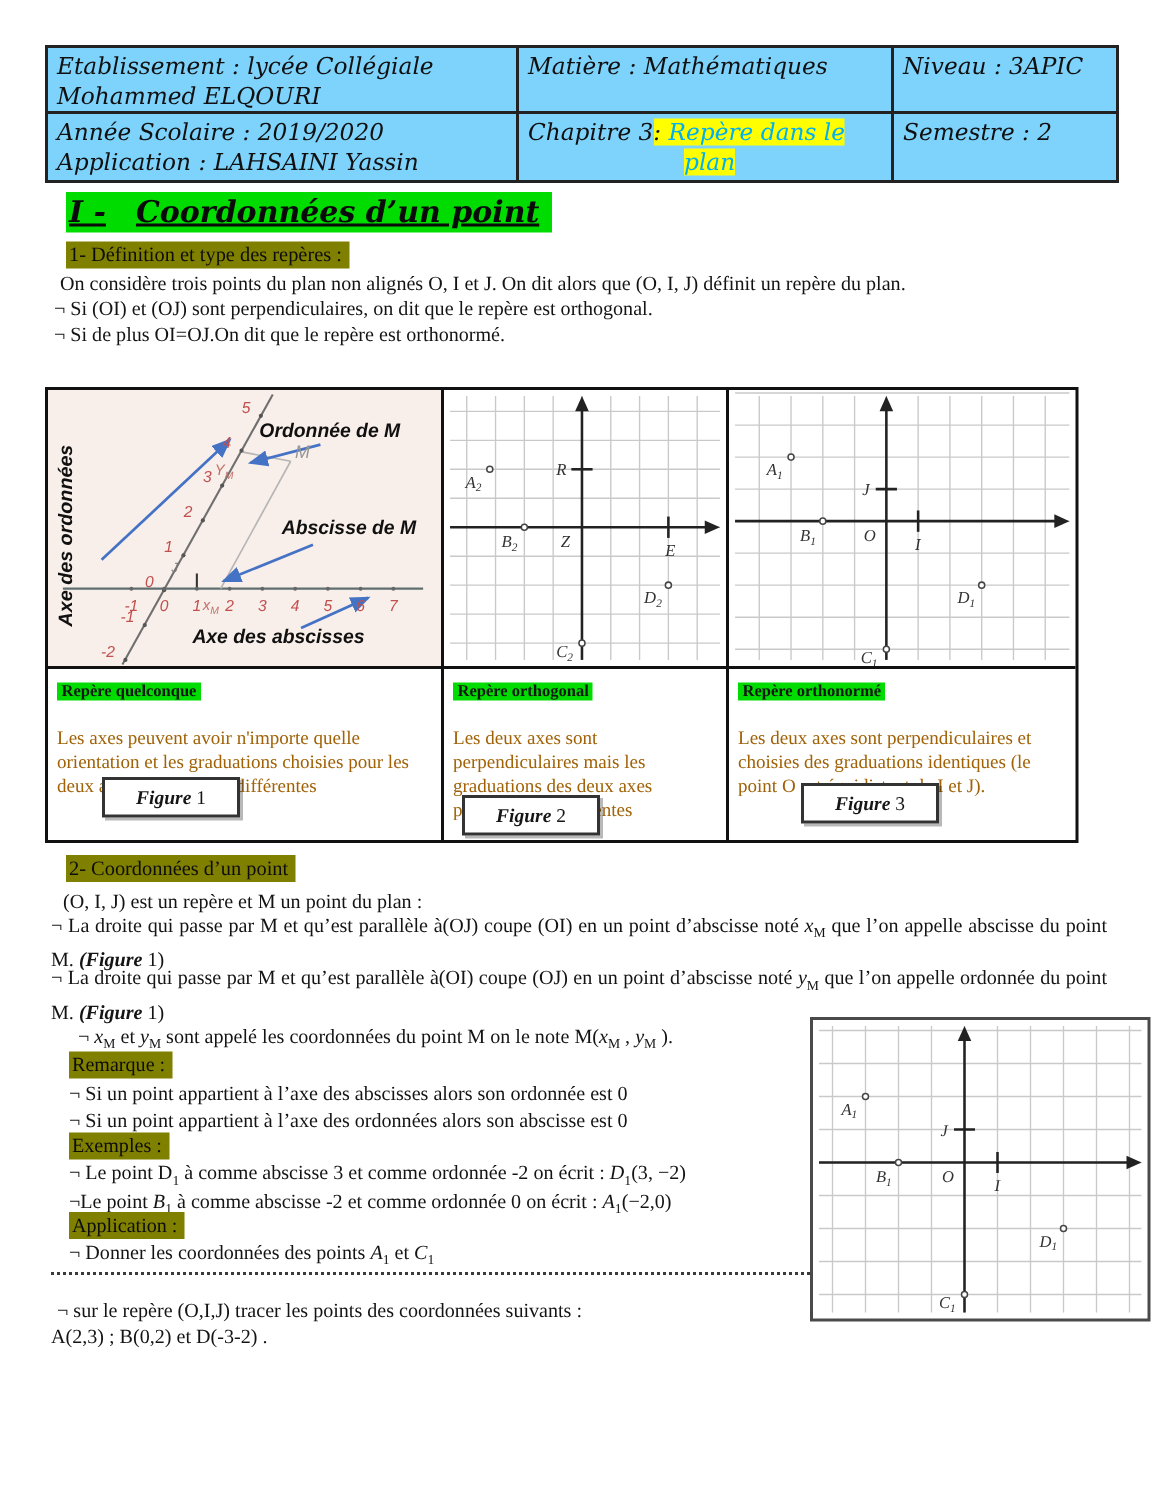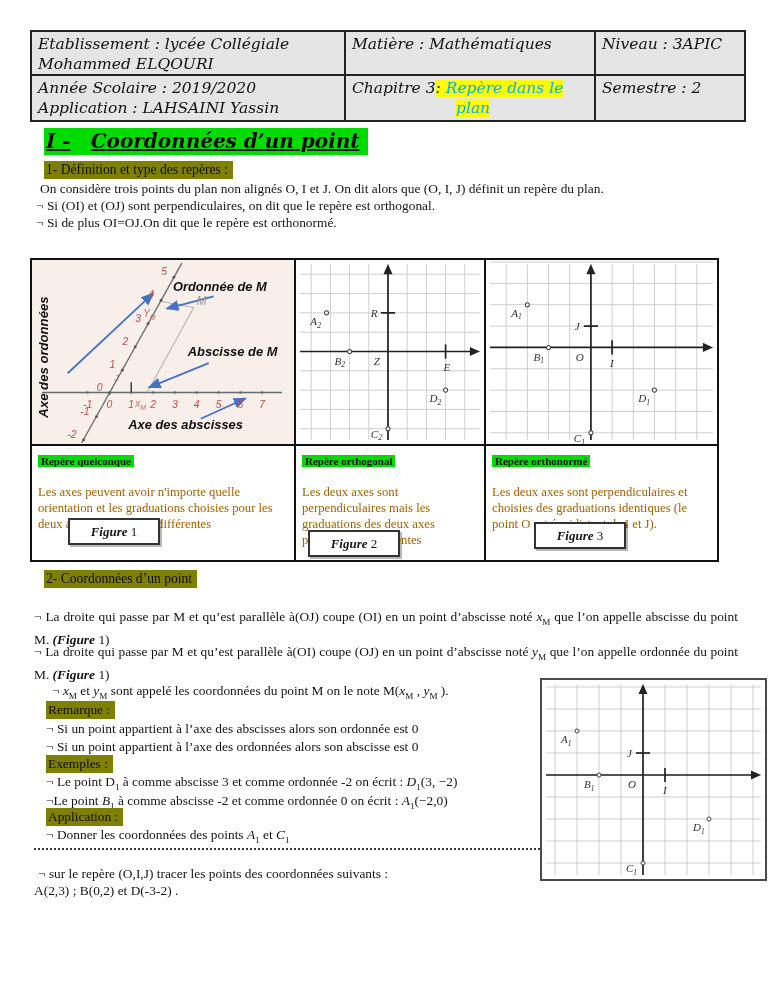--- a/index.html
+++ b/index.html
@@ -1,21 +1,21 @@
 <!DOCTYPE html>
 <html style="--hl-yellow: #ffff00; --hl-cyan: #00b0f0; --hl-green: #00db00; --hl-olive: #7f7f00; --arrow-blue: #4472c4;"><head>
 <meta charset="utf-8">
 <style>
   *{box-sizing:border-box;margin:0;padding:0}
   html,body{background:#e9e9e9}
   .page{position:relative;width:768px;height:994px;background:#fff;margin:0 auto;overflow:hidden;
         font-family:"Liberation Serif",serif;color:#151515}
   
   .hdr{position:absolute;left:30px;top:30px;display:grid;grid-template-columns:314px 250px 148px;
-       grid-template-rows:44px 44px;border:2px solid #222;background:#e5e5e5}
+       grid-template-rows:44px 44px;border:2px solid #222;background:#7dd3fc}
   .hcell{font:italic 15.5px/1.3 "DejaVu Serif",serif;color:#101010;padding:2px 6px;overflow:hidden;white-space:nowrap}
   .hcell.br{border-right:2px solid #222}
   .hcell.bb{border-bottom:2px solid #222}
   .chap-hl{background:var(--hl-yellow)}
   .chap-cyan{color:var(--hl-cyan)}
   .chap-line2{text-indent:104px}
   
   .sec1-title{position:absolute;left:44px;top:128px;background:var(--hl-green);
       font:italic 600 20px/1.2 "DejaVu Serif",serif;color:#0a0a0a;padding:1px 8px 2px 2px;text-decoration:underline}
   .sec1-title .num{margin-right:20px}
@@ -241,20 +241,21 @@
       <div class="fig-box" style="left:12px;top:84px"><span class="fig-word">Figure</span><span> 2</span></div>
     </div>
     <div class="fcell bt cap">
       <span class="cap-title">Repère orthonormé</span>
       <div class="cap-text" style="width:218px">Les deux axes sont perpendiculaires et choisies des graduations identiques (le point O est équidistant de I et J).</div>
       <div class="fig-box" style="left:48px;top:76px"><span class="fig-word">Figure</span><span> 3</span></div>
     </div>
   </div>
 
   <div class="subhead" style="left:44px;top:571px"><span class="olive">2-   Coordonnées d’un point</span></div>
+  <div class="bl" style="left:42px;top:592px">(O, I, J) est un repère et M un point du plan :</div>
   <div class="bl wrap" style="left:34px;top:608px;width:704px"><span>¬ La droite qui passe par M et qu’est parallèle à(OJ) coupe (OI) en un point d’abscisse noté </span><span class="rt-i">x</span><sub>M</sub><span> que l’on appelle abscisse du point M. </span><span class="rt-figref">(Figure</span><span> 1)</span></div>
   <div class="bl wrap" style="left:34px;top:643px;width:704px"><span>¬ La droite qui passe par M et qu’est parallèle à(OI) coupe (OJ) en un point d’abscisse noté </span><span class="rt-i">y</span><sub>M</sub><span> que l’on appelle ordonnée du point M. </span><span class="rt-figref">(Figure</span><span> 1)</span></div>
   <div class="bl" style="left:52px;top:682px"><span>¬ </span><span class="rt-i">x</span><sub>M</sub><span> et  </span><span class="rt-i">y</span><sub>M</sub><span> sont appelé les coordonnées du point M on le note M(</span><span class="rt-i">x</span><sub>M</sub><span> , </span><span class="rt-i">y</span><sub>M</sub><span> ).</span></div>
 
   <div class="bl" style="left:46px;top:701px"><span class="olive">Remarque :</span></div>
   <div class="bl" style="left:46px;top:720px">¬ Si un point appartient à l’axe des abscisses alors son ordonnée est 0</div>
   <div class="bl" style="left:46px;top:738px">¬ Si un point appartient à l’axe des ordonnées alors son abscisse est 0</div>
 
   <div class="bl" style="left:46px;top:755px"><span class="olive">Exemples :</span></div>
   <div class="bl" style="left:46px;top:773px"><span>¬ Le point D</span><sub>1</sub><span> à comme abscisse 3 et comme ordonnée -2 on écrit : </span><span class="rt-i">D</span><sub>1</sub><span>(3, −2)</span></div>

